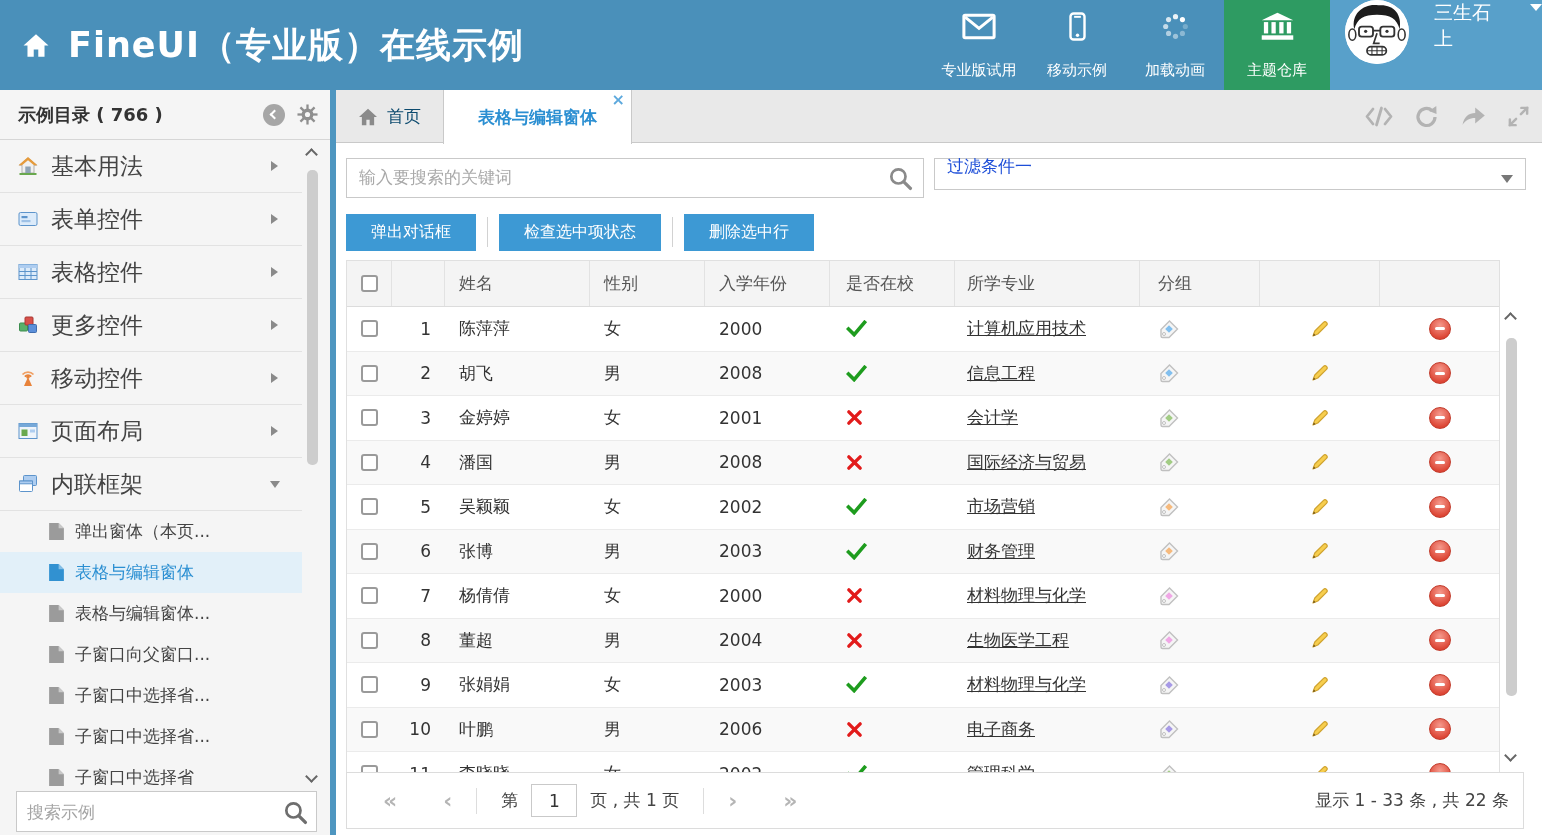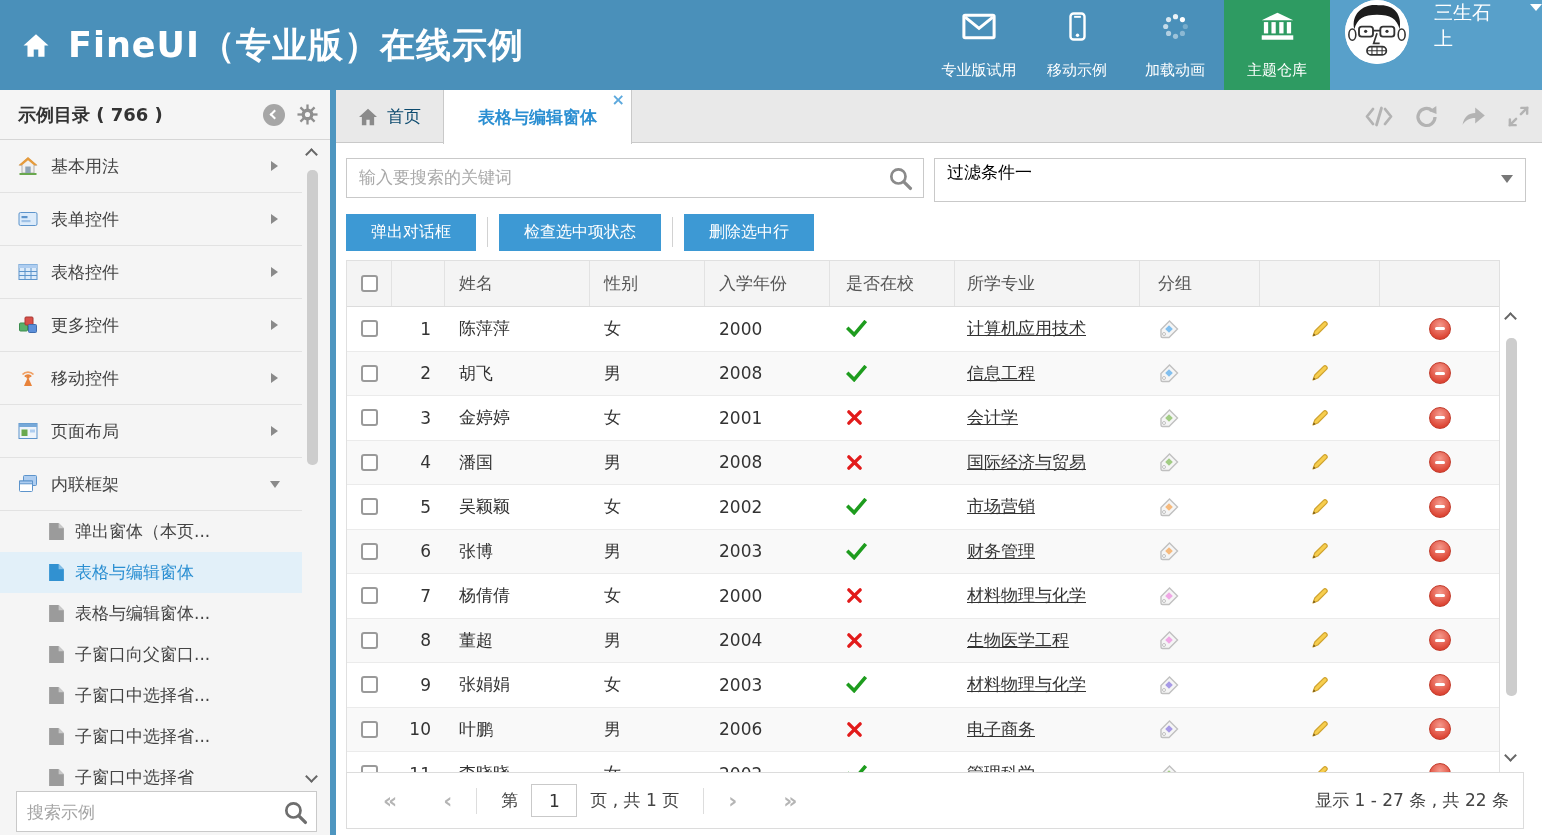--- a/index.html
+++ b/index.html
@@ -26,21 +26,21 @@
 .sb{position:absolute;left:0;top:90px;width:330px;bottom:0;background:#f5f5f5}
 .split{position:absolute;left:330px;top:90px;width:6px;bottom:0;background:#4e96c0}
 .sb-title{height:50px;display:flex;align-items:center;padding:0 12px 0 18px;border-bottom:1px solid #d6d6d6}
 .sb-title .t{font-size:18px;font-weight:bold;color:#333;flex:1}
 .backcirc{width:22px;height:22px;border-radius:50%;background:#a6a6a6;position:relative;margin-right:12px;cursor:pointer;flex:none}
 .backcirc i{position:absolute;left:8px;top:7px;width:7px;height:7px;border-left:2px solid #fff;border-bottom:2px solid #fff;transform:rotate(45deg);display:block}
 .gear{color:#8f8f8f;display:flex;cursor:pointer}
 .sb-menu{position:absolute;top:50px;left:0;right:28px;bottom:47px;overflow:hidden}
 .cat{height:53px;display:flex;align-items:center;padding:0 18px;border-bottom:1px solid #e2e2e2;cursor:pointer;position:relative;background:#f5f5f5}
 .cat .ci{width:20px;height:20px;margin-right:13px;flex:none;display:flex}
-.cat .cl{font-size:17px;color:#444;flex:1}
+.cat .cl{font-size:23px;color:#444;flex:1}
 .arr-r{width:0;height:0;border-top:5.5px solid transparent;border-bottom:5.5px solid transparent;border-left:7.5px solid #8a8a8a;margin-right:6px}
 .arr-d{width:0;height:0;border-left:5.5px solid transparent;border-right:5.5px solid transparent;border-top:7.5px solid #8a8a8a;margin-right:4px}
 .sub{height:41px;display:flex;align-items:center;padding-left:48px;cursor:pointer;background:transparent}
 .sub .fi{margin-right:10px;display:flex;flex:none}
 .sub .sl{font-size:17px;color:#444;white-space:nowrap}
 .sub.active{background:#e2f0f9}
 .sub.active .sl{color:#2b8fd2}
 .sb-vs{position:absolute;right:10px;top:56px;bottom:50px;width:16px}
 .vchev{position:absolute;left:3px;width:9px;height:9px;border-left:2.4px solid #666;border-top:2.4px solid #666;cursor:pointer}
 .vchev.up{top:4px;transform:rotate(45deg)}
@@ -66,21 +66,21 @@
 .tab-close{position:absolute;top:1px;right:6px;font-size:16px;font-weight:bold;color:#5da9dd;cursor:pointer;line-height:1.1}
 .tbicons{position:absolute;right:12px;top:0;height:53px;display:flex;align-items:center;gap:20px}
 .tbicons .tbi{color:#b3b3b3;display:flex;cursor:pointer}
 
 .ct{position:absolute;left:0;top:53px;right:0;bottom:0;background:#fff}
 .srow{position:absolute;top:15px;left:10px;right:16px;height:40px}
 .sinput{position:absolute;left:0;top:0;width:578px;height:40px;border:1px solid #c9c9c9;background:#fff}
 .sinput input{width:100%;height:100%;border:0;outline:0;padding:0 44px 0 12px;font-size:17px;color:#333;font-family:Liberation Mono, monospace}
 .sinput input::placeholder{color:#a9a9a9}
 .sinput .mag{position:absolute;right:10px;top:7px;color:#8a8a8a}
-.fsel{position:absolute;left:588px;right:0;top:0;height:44px;border:1px solid #c9c9c9;display:flex;align-items:center;padding:0 30px 16px 12px;font-size:17px;color:#000000;cursor:pointer;background:#fff}
+.fsel{position:absolute;left:588px;right:0;top:0;height:32px;border:1px solid #c9c9c9;display:flex;align-items:center;padding:0 30px 16px 12px;font-size:17px;color:#1d4ed8;cursor:pointer;background:#fff}
 .caret2{position:absolute;right:12px;top:16px;width:0;height:0;border-left:6px solid transparent;border-right:6px solid transparent;border-top:8px solid #777}
 
 .brow{position:absolute;top:70px;left:10px;height:38px;display:flex;align-items:center}
 .btn{height:37px;background:#3d99d4;color:#fff;font-size:16px;border:0;padding:0 25px;cursor:pointer;font-family:inherit;white-space:nowrap}
 .bsep{width:1px;height:30px;background:#d2d2d2;margin:0 11px}
 
 .twrap{position:absolute;top:117px;left:10px;width:1178px;bottom:63px;display:flex}
 .grid{flex:1;border:1px solid #e0e0e0;border-bottom:0;overflow:hidden;display:flex;flex-direction:column;background:#fff}
 .thead{height:46px;background:#f4f4f4;border-bottom:1px solid #dcdcdc;display:flex;flex:none}
 .th{display:flex;align-items:center;padding-left:14px;font-size:17px;color:#555;border-right:1px solid #e2e2e2;white-space:nowrap}
@@ -884,17 +884,17 @@
       <div class="pag">
         <span class="pnav mr">«</span>
         <span class="pnav">‹</span>
         <span class="psep"></span>
         <span class="plabel">第</span>
         <input class="pinput" type="text" value="1" style="">
         <span class="plabel">页 , 共 1 页</span>
         <span class="psep"></span>
         <span class="pnav mr">›</span>
         <span class="pnav">»</span>
-        <span class="psum">显示 1 - 27 条 , 共 22 条</span>
+        <span class="psum">显示 1 - 33 条 , 共 22 条</span>
       </div>
     </div>
   </div>
 </div>
 
 </body></html>

